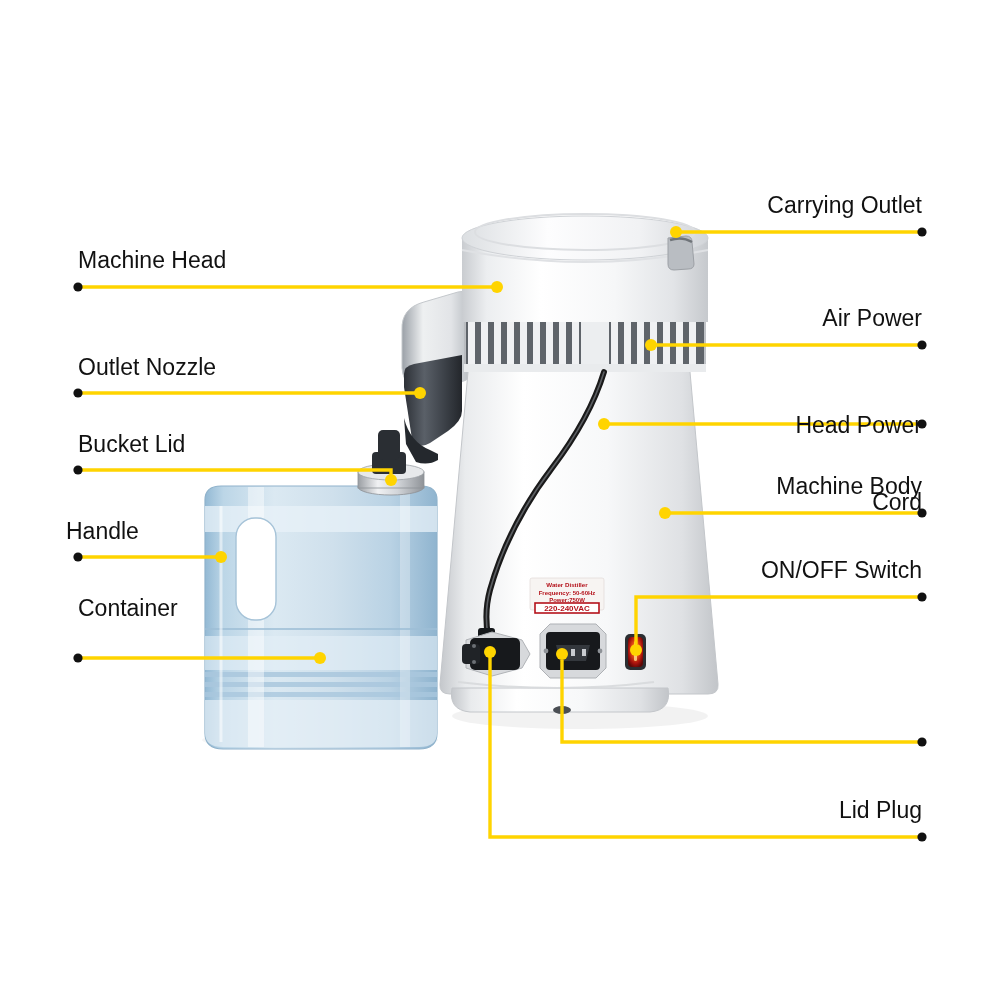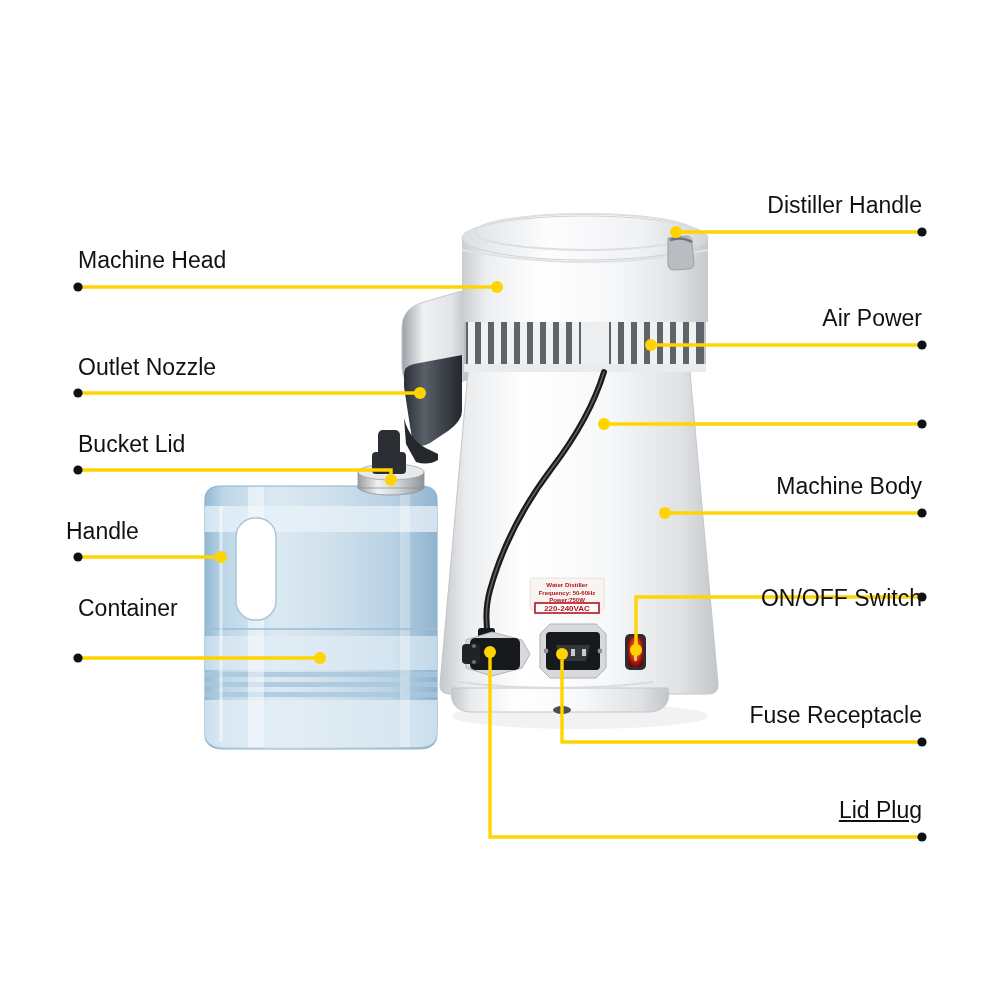--- a/index.html
+++ b/index.html
@@ -271,20 +271,23 @@
       <circle cx="490" cy="652" r="6"></circle>
     </g>
   </svg>
 
   <div class="label left" style="left:78px;  top:248px;">Machine Head</div>
   <div class="label left" style="left:78px;  top:355px;">Outlet Nozzle</div>
   <div class="label left" style="left:78px;  top:432px;">Bucket Lid</div>
   <div class="label left" style="left:66px;  top:519px;">Handle</div>
   <div class="label left" style="left:78px;  top:596px;">Container</div>
 
-  <div class="label right" style="right:78px; top:193px;">Distiller Handle</div>
+  <div class="label right" style="right:78px; top:193px;">Carrying Outlet</div>
   <div class="label right" style="right:78px; top:306px;">Air Power</div>
+  <div class="label right" style="right:78px; top:361px;">
+    <div>Head Power</div>
+    <div>Cord</div>
+  </div>
   <div class="label right" style="right:78px; top:474px;">Machine Body</div>
-  <div class="label right" style="right:78px; top:558px;margin-top:28px;">ON/OFF Switch</div>
-  <div class="label right" style="right:78px; top:703px;">Fuse Receptacle</div>
-  <div class="label right" style="right:78px; top:798px;text-decoration:underline;">Lid Plug</div>
+  <div class="label right" style="right:78px; top:558px;">ON/OFF Switch</div>
+  <div class="label right" style="right:78px; top:798px;">Lid Plug</div>
 
 </div>
 
 </body></html>

